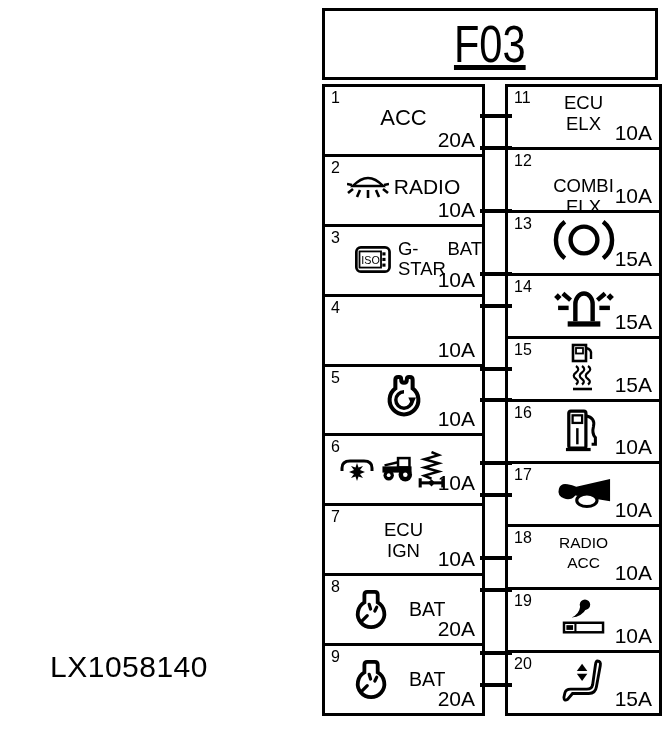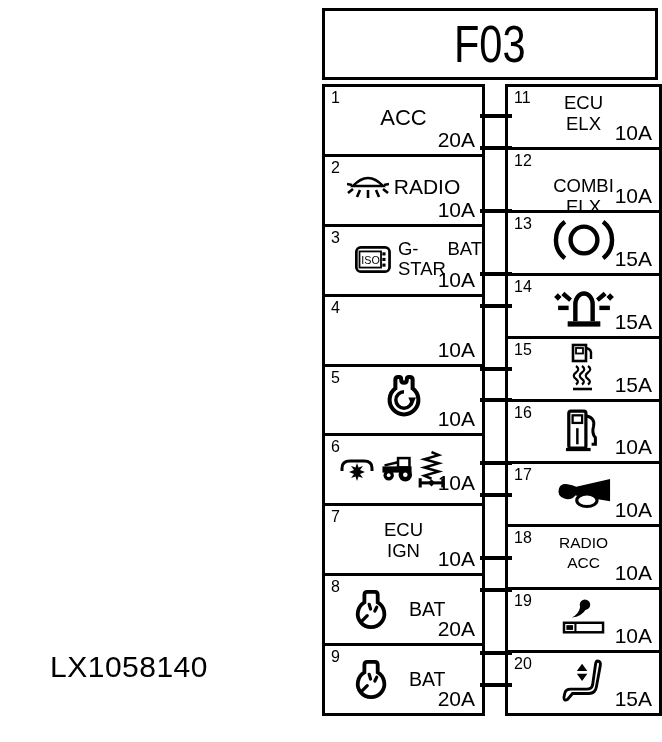--- a/index.html
+++ b/index.html
@@ -1,21 +1,21 @@
 <!DOCTYPE html>
 <html><head>
 <meta charset="utf-8">
 <style>
   html,body{margin:0;padding:0;}
   body{
     width:662px;height:742px;position:relative;background:#ffffff;color:#000;
     font-family:"Liberation Sans", sans-serif;
   }
   .box{position:absolute;border:3px solid #000;box-sizing:border-box;background:#fff;}
-  #header{left:322px;top:8px;width:336px;height:72px;display:flex;align-items:center;justify-content:center;}
+  #header{left:322px;top:8px;width:336px;height:72px;display:flex;align-items:center;justify-content:center;text-decoration:underline;}
   #header .t{font-size:52px;transform:scaleX(0.8);letter-spacing:0px;}
   .fusecol{display:flex;flex-direction:column;}
   #colL{left:322px;top:84px;width:163px;height:632px;}
   #colR{left:505px;top:84px;width:157px;height:632px;}
   .cell{flex:1;position:relative;border-bottom:3px solid #000;background:#fff;}
   .cell:last-child{border-bottom:none;}
   .num{position:absolute;top:2px;left:6px;font-size:16px;}
   .amp{position:absolute;bottom:2px;right:7px;font-size:21px;}
   .mid{position:absolute;left:0;right:0;top:0;bottom:0;display:flex;align-items:center;justify-content:center;gap:5px;}
   .lbl{font-size:21px;}

